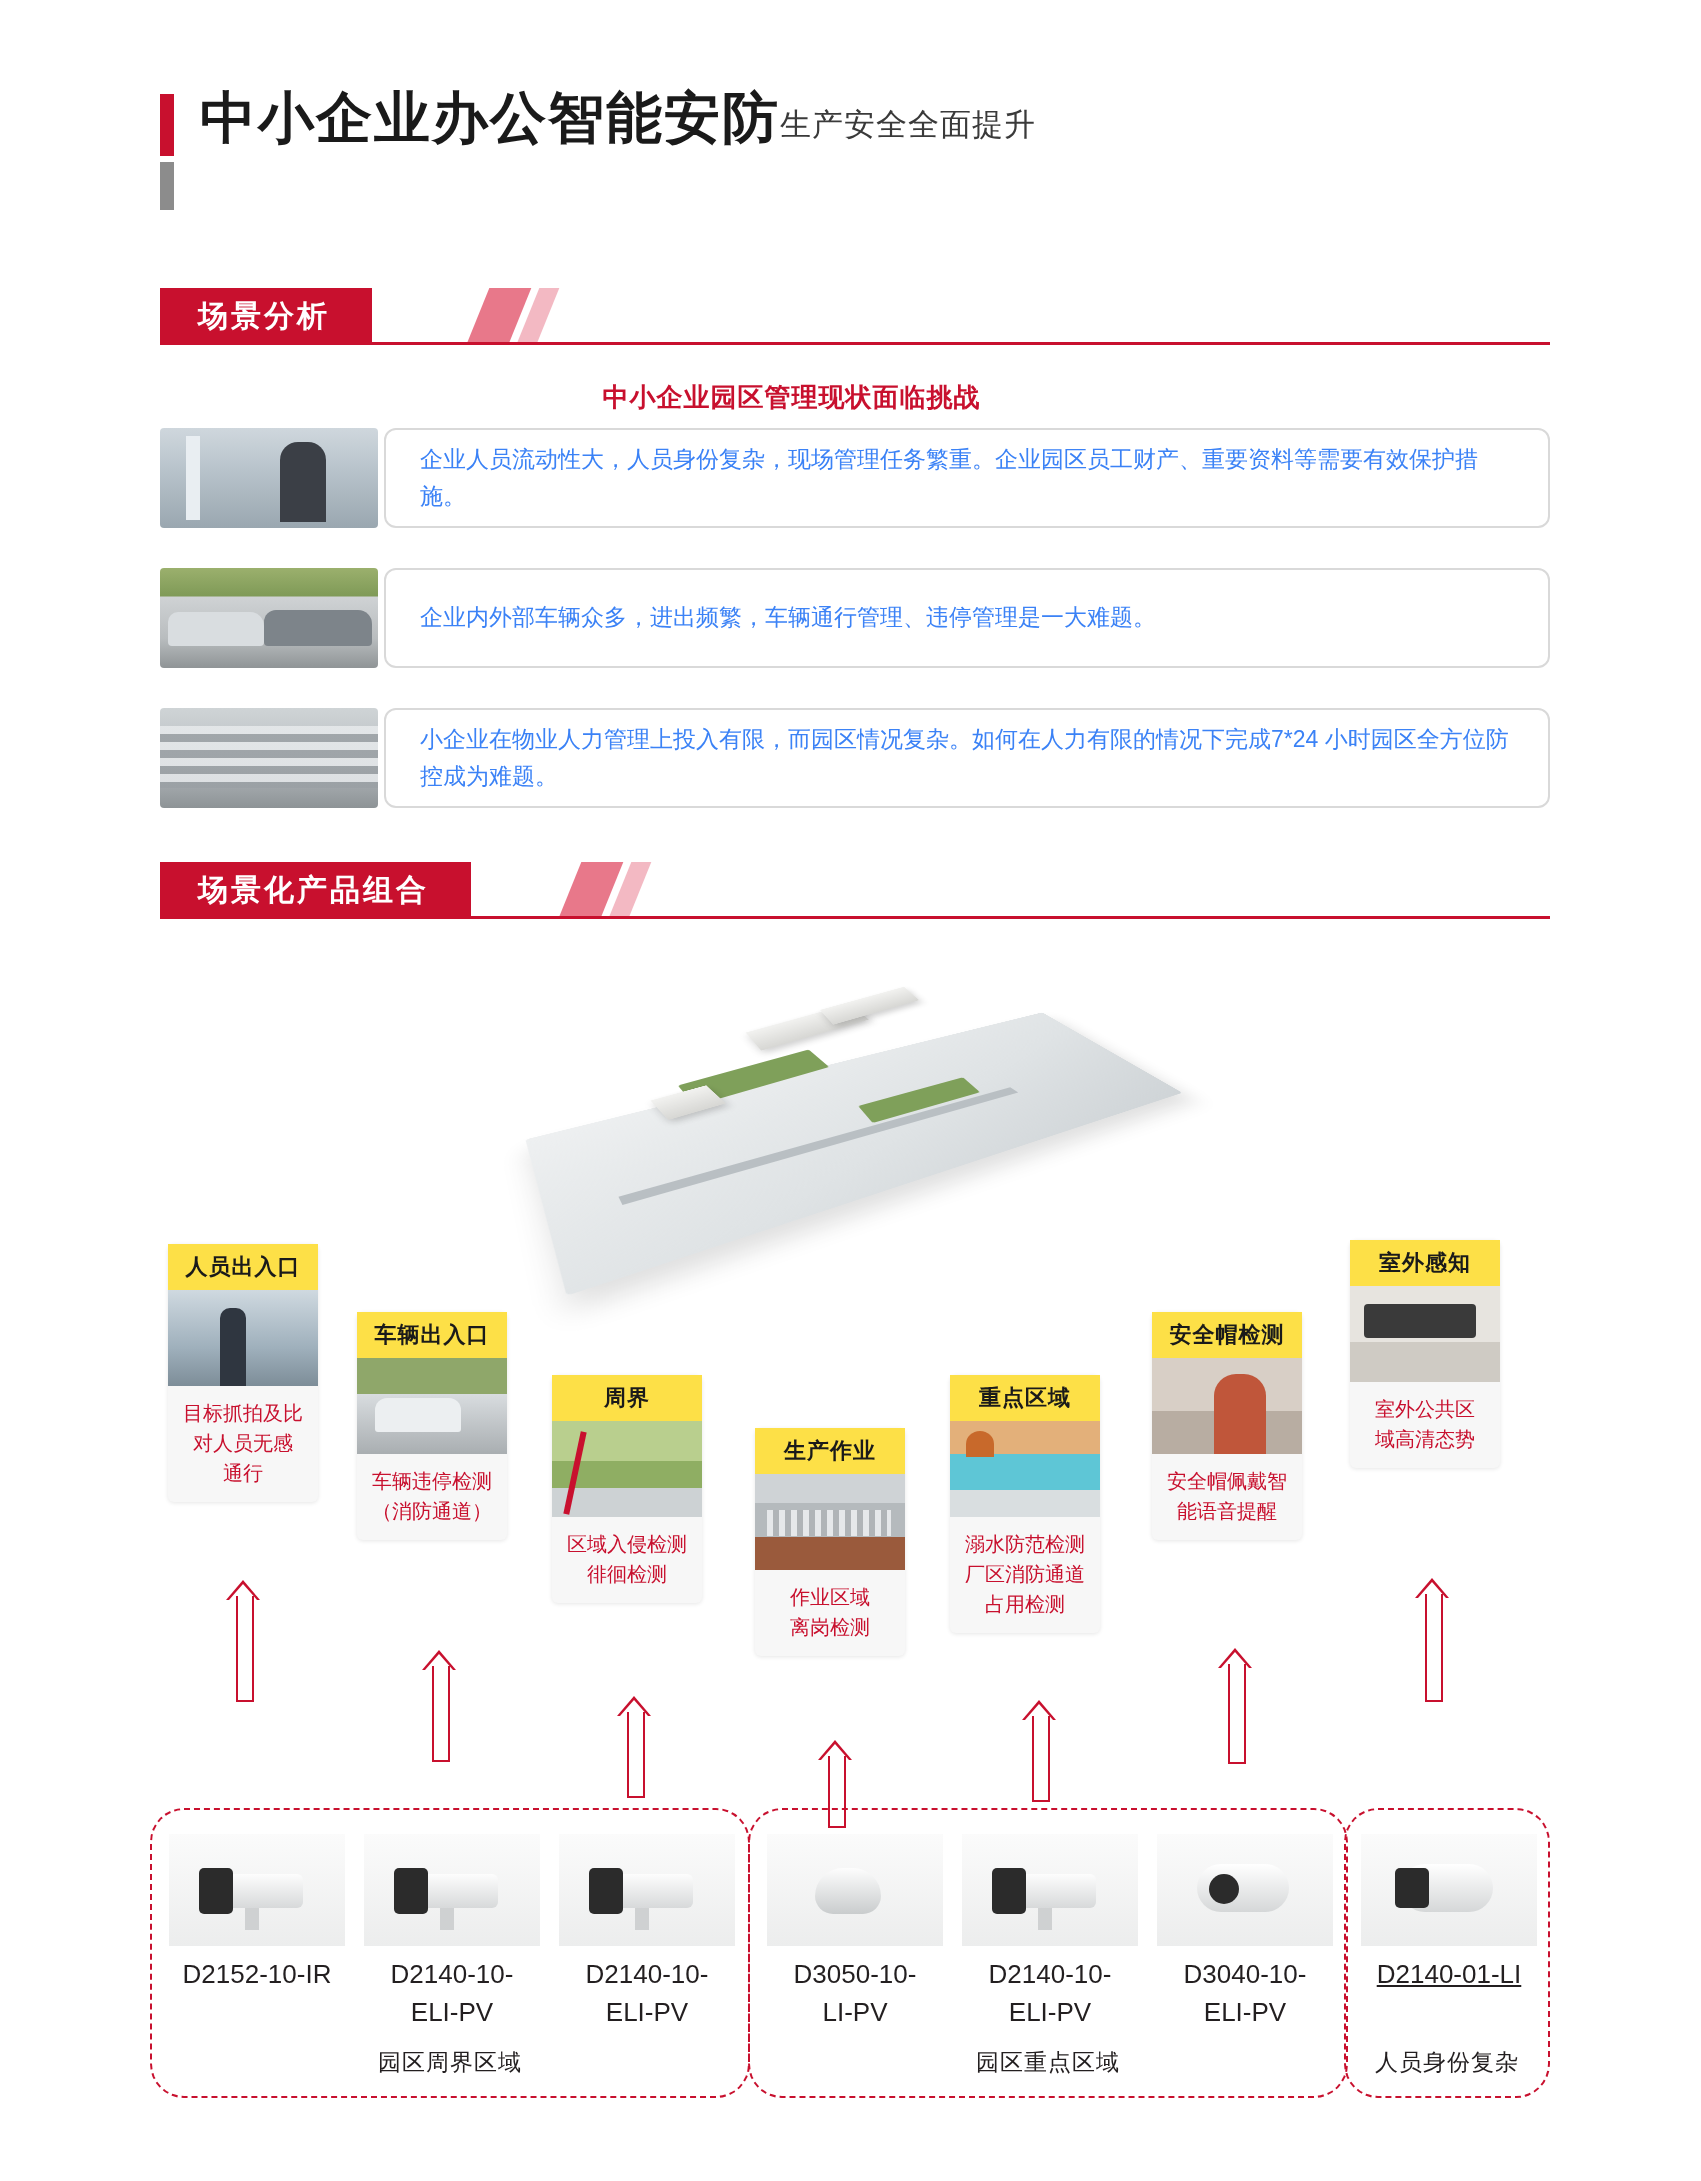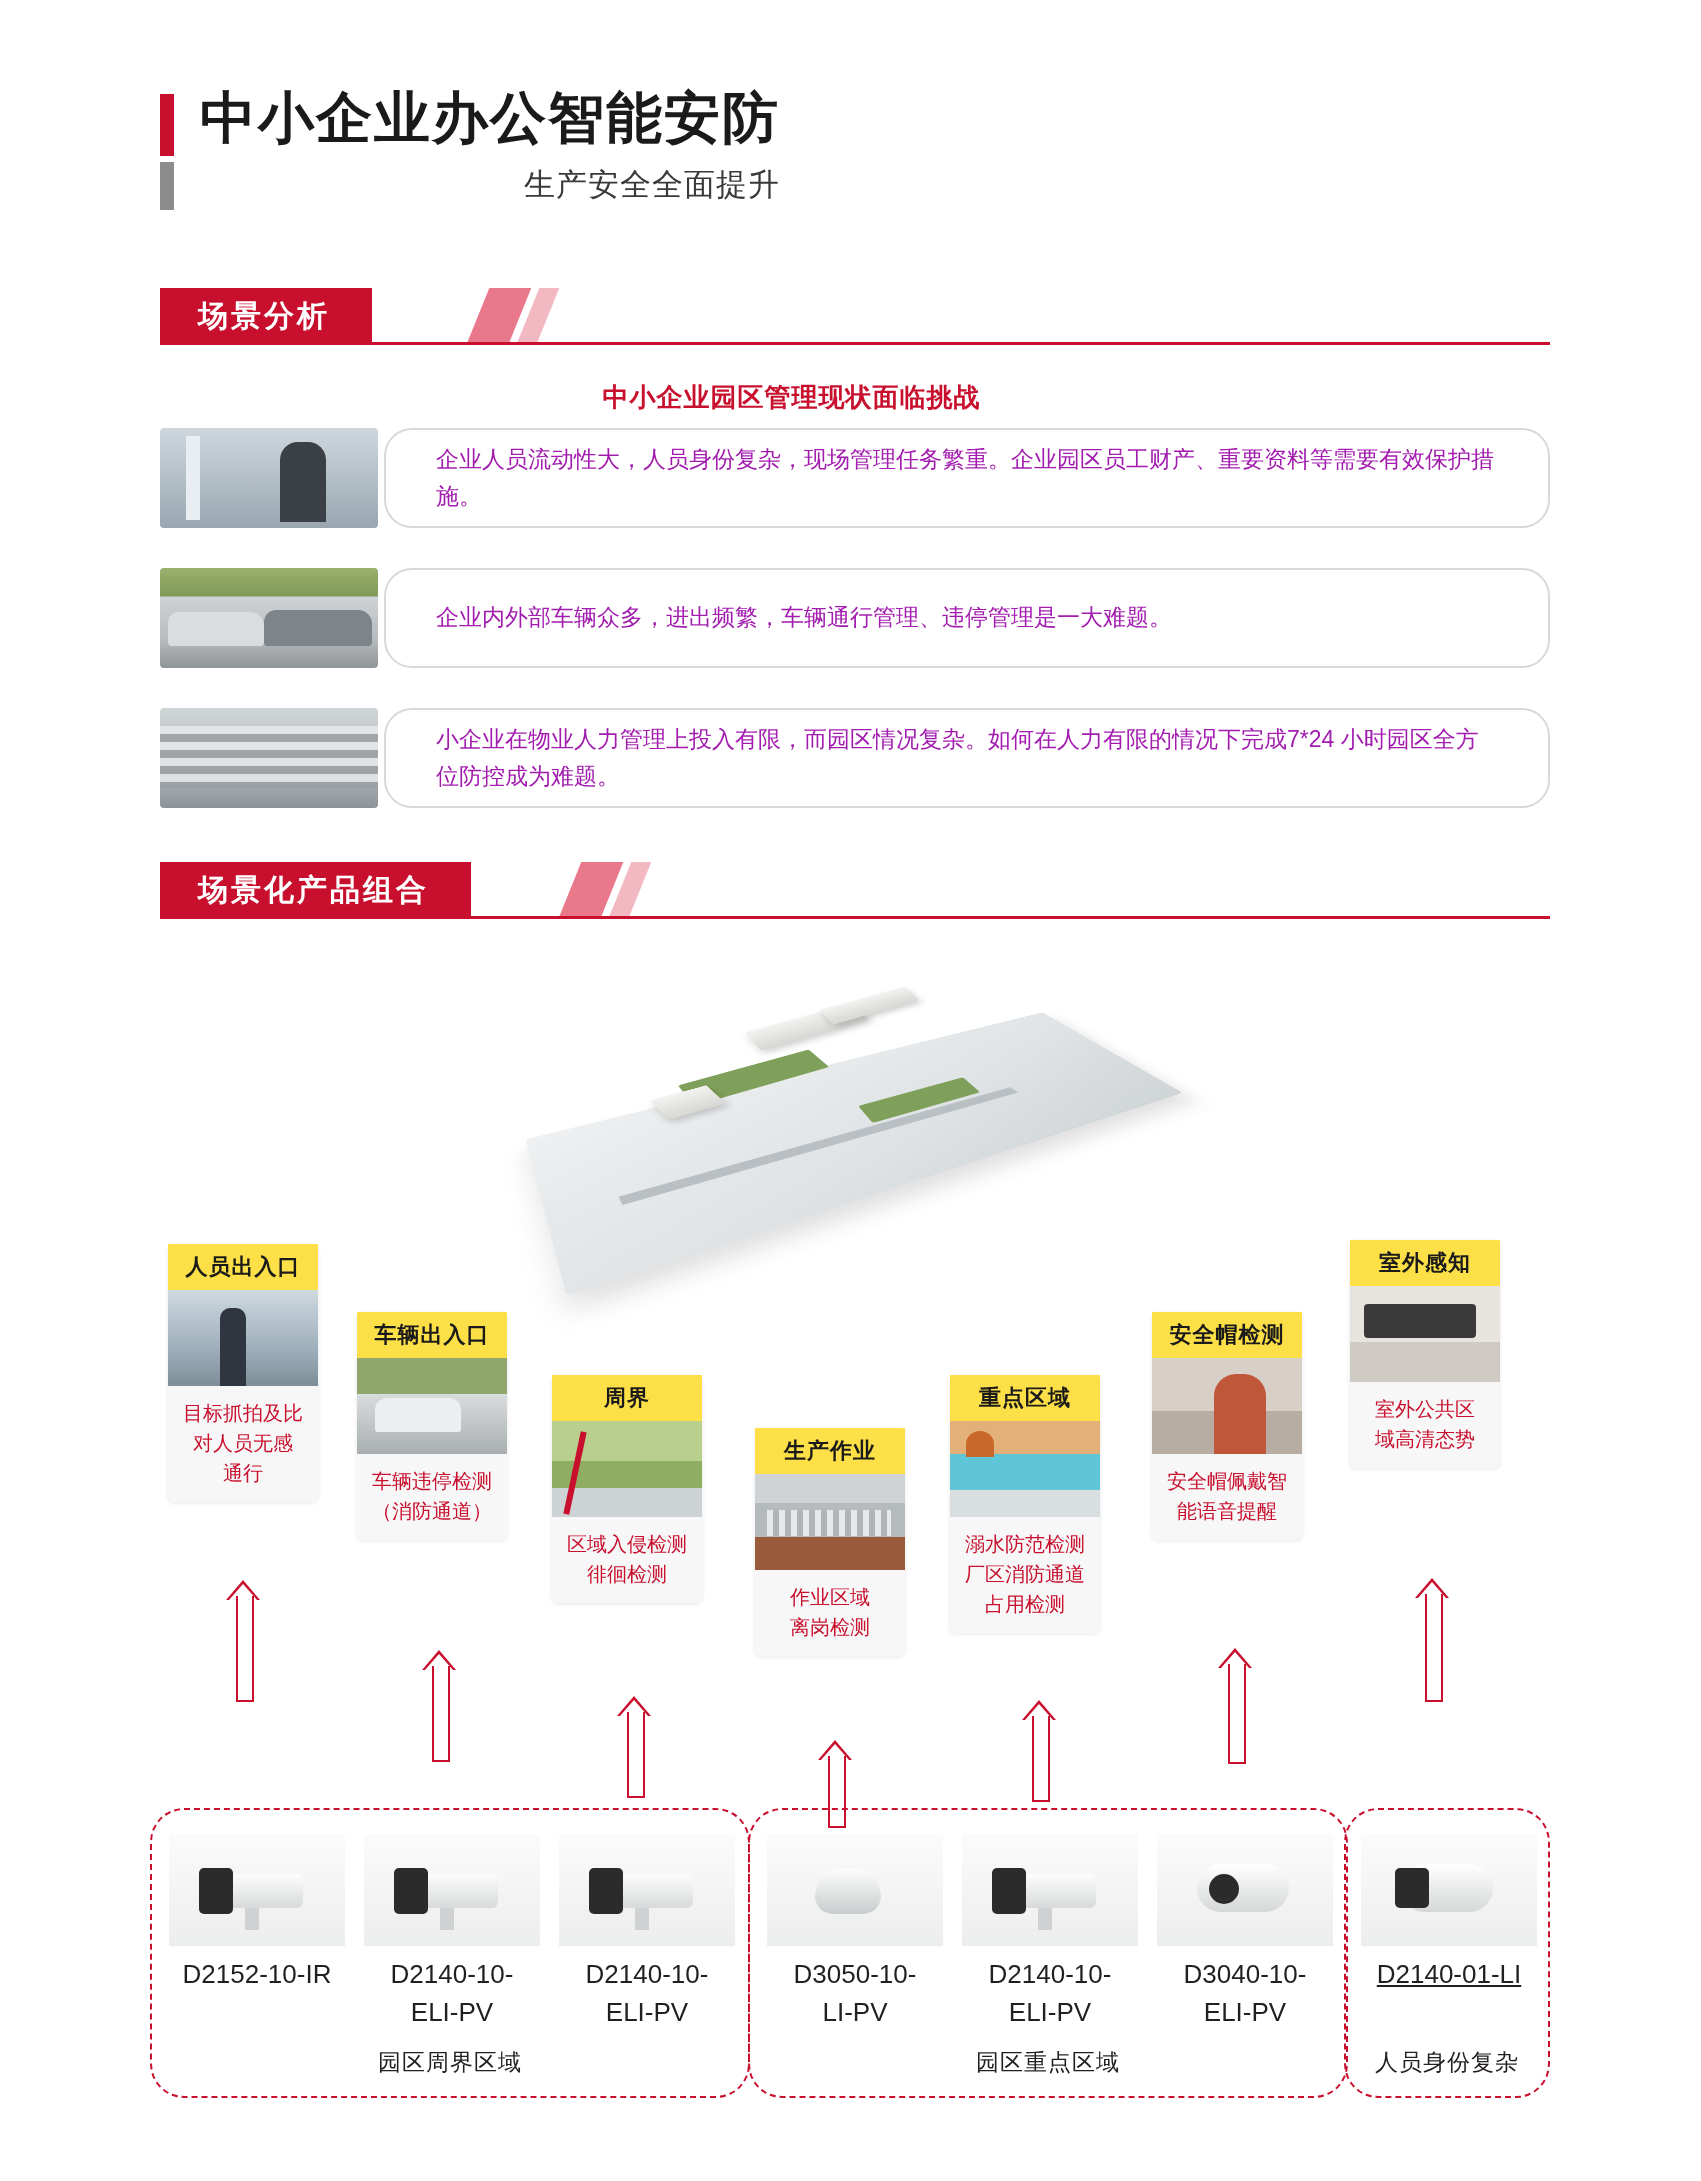--- a/index.html
+++ b/index.html
@@ -40,21 +40,21 @@
     width: 14px;
     height: 62px;
     background: #c8102e;
   }
   .bar-gray {
     width: 14px;
     height: 48px;
     background: #8c8c8c;
     margin-top: 6px;
   }
-  .title-texts { display: flex; flex-direction: column; align-items: flex-end; }
+  .title-texts { display: flex; flex-direction: row; }
   .main-title {
     font-size: 56px;
     font-weight: bold;
     letter-spacing: 2px;
     line-height: 1.08;
     color: #1a1a1a;
   }
   .sub-title {
     font-size: 31px;
     color: #3a3a3a;
@@ -133,28 +133,28 @@
     height: 100px;
     border-radius: 4px;
     overflow: hidden;
     flex: none;
     position: relative;
   }
   .issue-card {
     flex: 1;
     margin-left: 6px;
     border: 2px solid #d9d9d9;
-    border-radius: 28px;
+    border-radius: 12px;
     display: flex;
     align-items: center;
-    padding: 10px 50px;
+    padding: 10px 34px;
     box-sizing: border-box;
     font-size: 23px;
     line-height: 1.62;
-    color: #a21caf;
+    color: #3b82f6;
   }
 
   
   .ph-gate {
     background:
       linear-gradient(180deg, #cfd7dd 0%, #b9c4cc 40%, #9aa7b0 100%);
   }
   .ph-gate:before {
     content: "";
     position: absolute;

